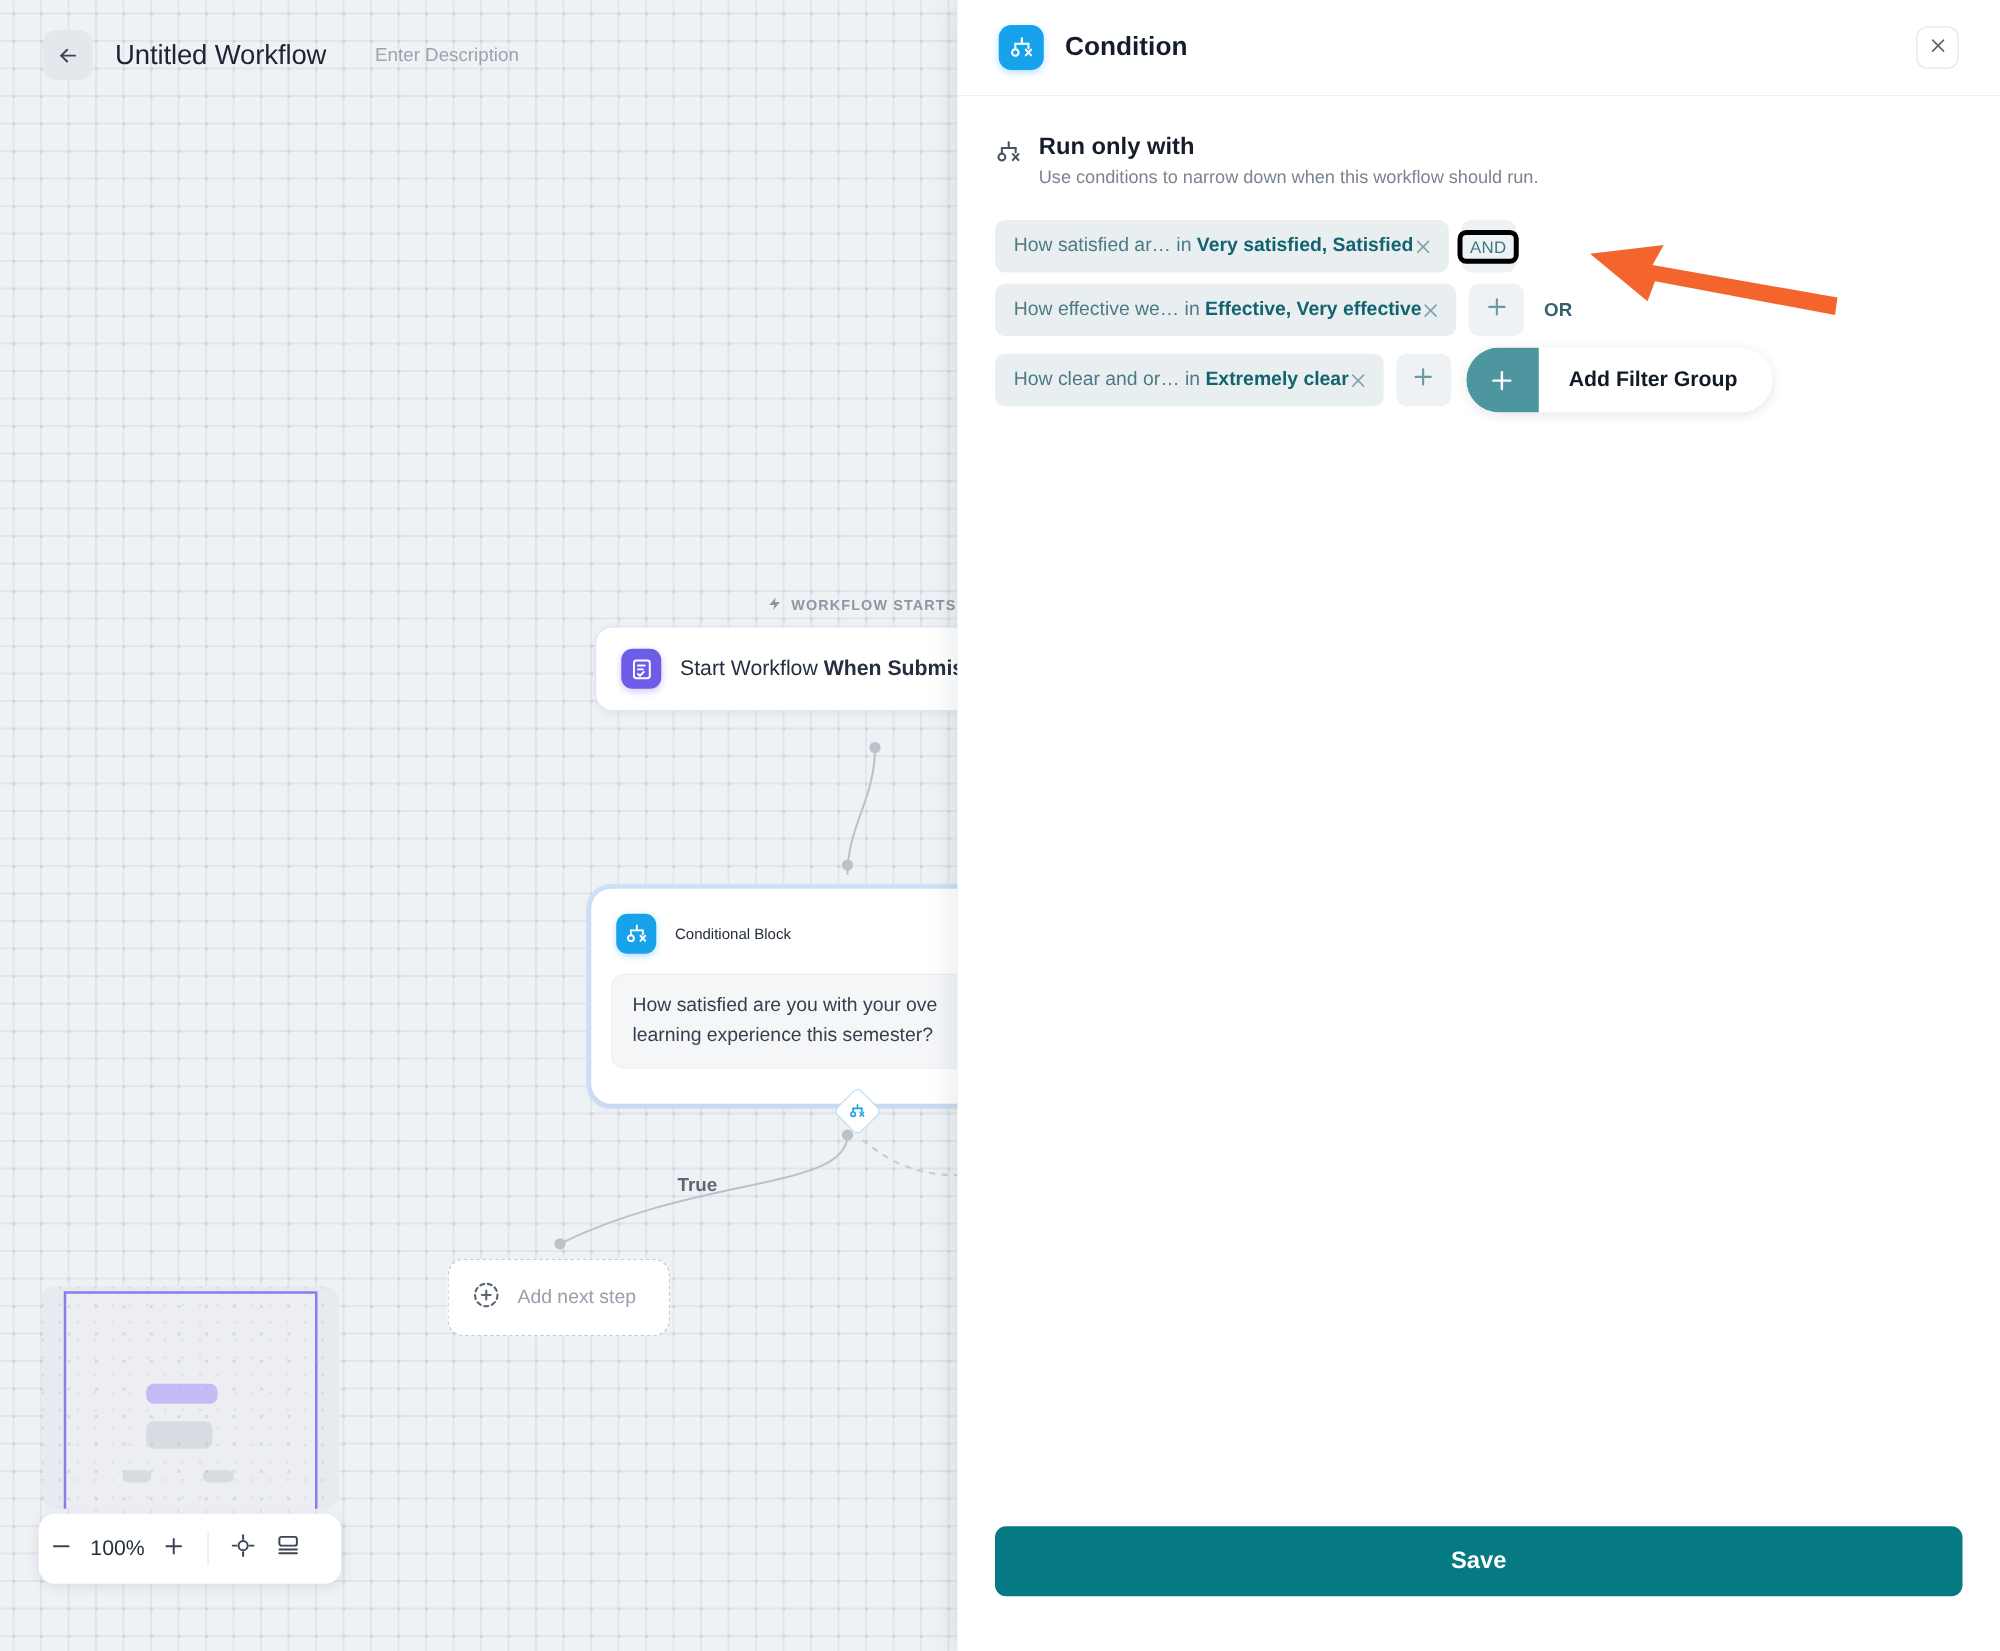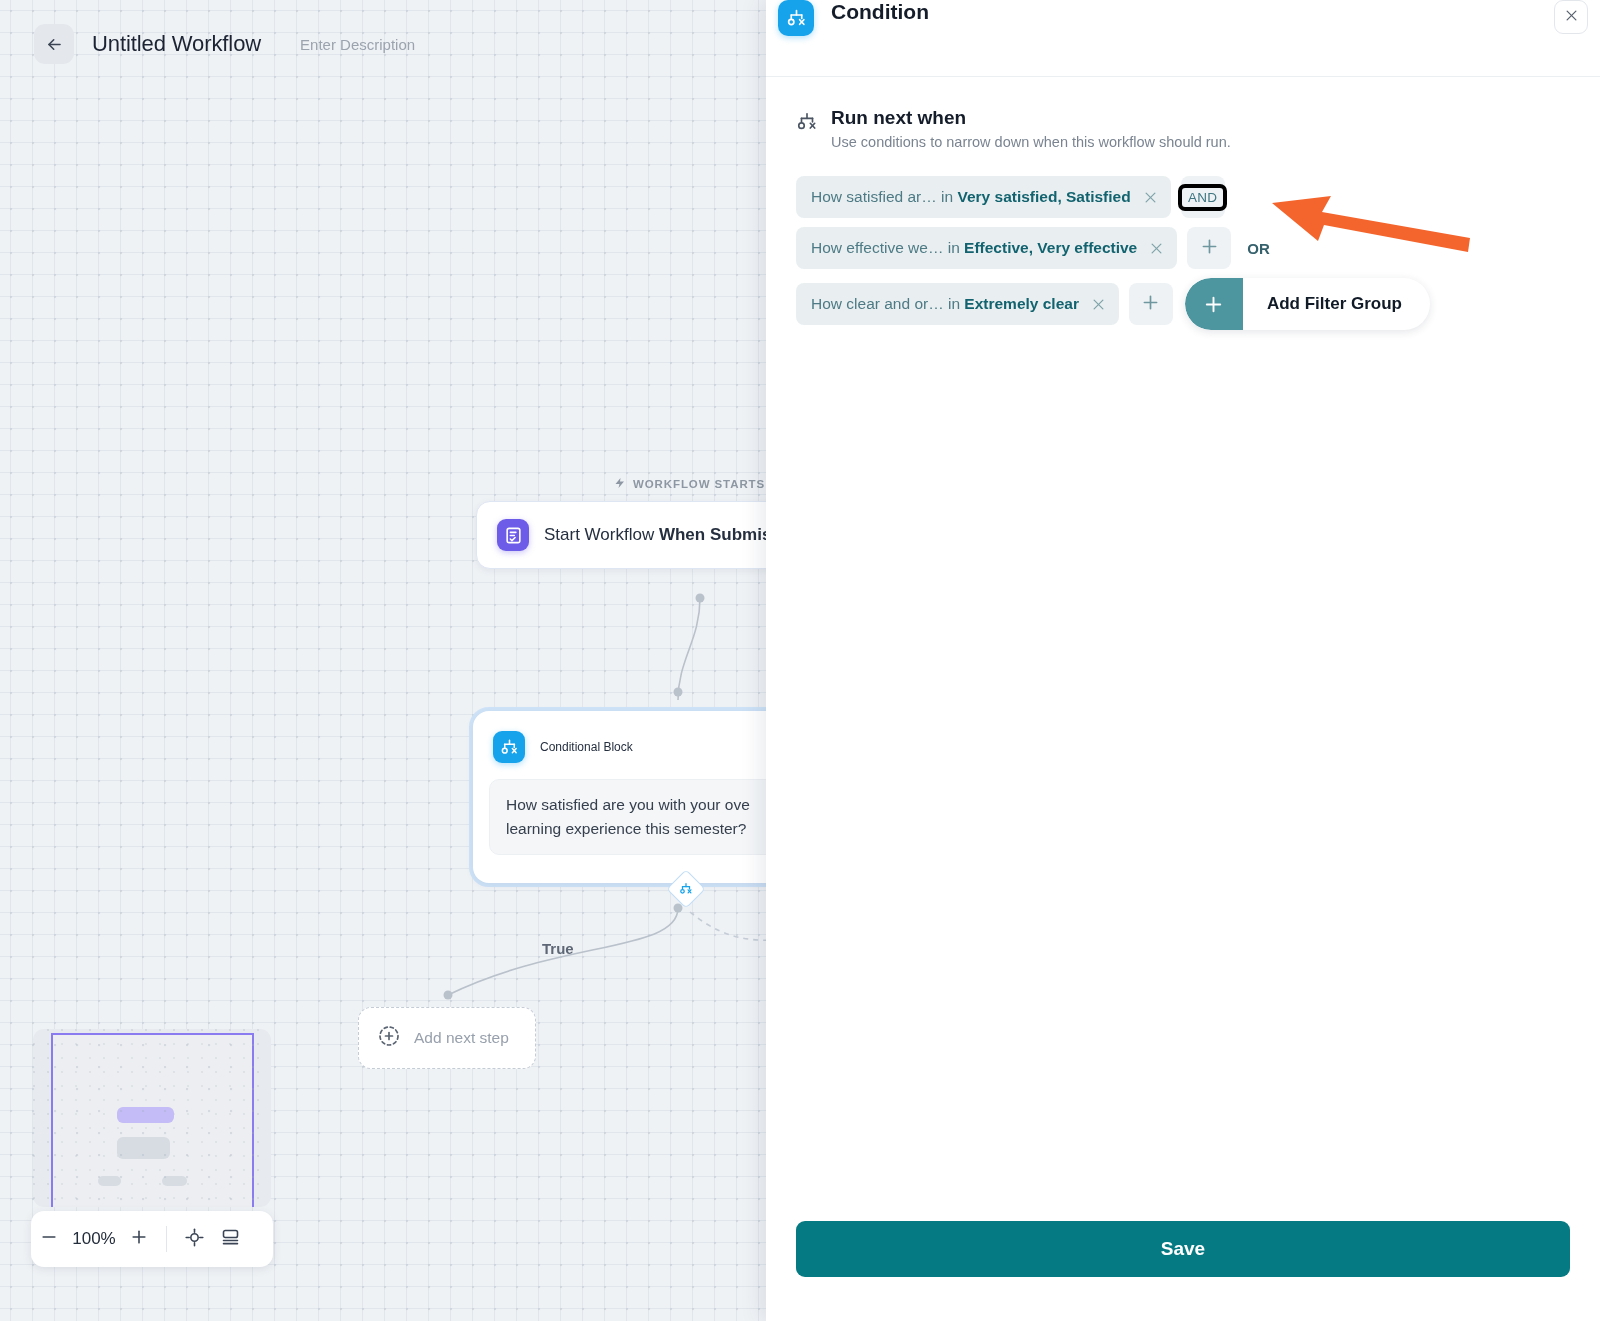--- a/index.html
+++ b/index.html
@@ -145,42 +145,42 @@
   .zb-sep { width: 1px; height: 26px; background: #e2e6eb; margin: 0 9px; }
 
   
   #panel {
     position: absolute; left: 766px; top: 0; width: 834px; height: 1321px;
     background: #fff; box-shadow: -4px 0 22px rgba(22,40,70,.10); z-index: 10;
     display: flex; flex-direction: column;
   }
   .panel-head {
     height: 77px; flex: 0 0 auto; border-bottom: 1px solid #eceff2;
-    display: flex; align-items: flex-start; padding: 0 12px;
+    display: flex; align-items: center; padding: 0 33px;
   }
   .panel-head .icon-sq { width: 36px; height: 36px; border-radius: 10px; }
   .panel-title { font-size: 21px; font-weight: 700; color: #151d2b; margin-left: 17px; }
   .close-btn {
     margin-left: auto; width: 34px; height: 34px; border-radius: 9px;
     border: 1px solid #e3e7ec; background: #fff;
     display: flex; align-items: center; justify-content: center; cursor: pointer;
   }
 
   .panel-body { flex: 1 1 auto; padding: 30px 30px 0 30px; overflow: hidden; }
   .rowonly { display: flex; gap: 13px; align-items: flex-start; }
   .rowonly-icon { margin-top: 4px; flex: 0 0 auto; }
   .rowonly-title { font-size: 19px; font-weight: 700; color: #151d2b; }
   .rowonly-sub { font-size: 14.5px; color: #7a8491; margin-top: 5px; }
 
   .filters { margin-top: 26px; display: flex; flex-direction: column; gap: 9px; }
   .filter-row { display: flex; align-items: center; gap: 10px; }
 
   .chip {
     height: 42px; background: #e9eff1; border-radius: 8px;
-    display: flex; align-items: center; padding: 0 13px 0 15px; gap: 12px;
+    display: flex; align-items: center; padding: 0 13px 0 15px; 
     cursor: pointer;
   }
   .chip-text { font-size: 15.5px; color: #4d7a85; white-space: nowrap; }
   .chip-text b { font-weight: 700; color: #12636f; }
   .chip-x { display: flex; align-items: center; cursor: pointer; }
 
   .sqbtn {
     width: 44px; height: 42px; background: #eef2f4; border-radius: 8px;
     display: flex; align-items: center; justify-content: center; cursor: pointer;
   }
@@ -396,21 +396,21 @@
             <line x1="12" y1="3" x2="12" y2="8"></line>
               <line x1="6" y1="8" x2="18" y2="8"></line>
             <line x1="6" y1="8" x2="6" y2="12"></line>
               <line x1="18" y1="8" x2="18" y2="12"></line>
             <circle cx="6" cy="16" r="3"></circle>
               <line x1="15.6" y1="13.4" x2="20.4" y2="18.6"></line>
               <line x1="20.4" y1="13.4" x2="15.6" y2="18.6"></line>
           </svg>
         </span>
         <div>
-          <div class="rowonly-title">Run next when</div>
+          <div class="rowonly-title">Run only with</div>
           <div class="rowonly-sub">Use conditions to narrow down when this workflow should run.</div>
         </div>
       </div>
 
       <div class="filters">
 
         <div class="filter-row">
           <div class="chip">
             <span class="chip-text"><span>How satisfied ar… in </span><b>Very satisfied, Satisfied</b></span>
             <span class="chip-x">

